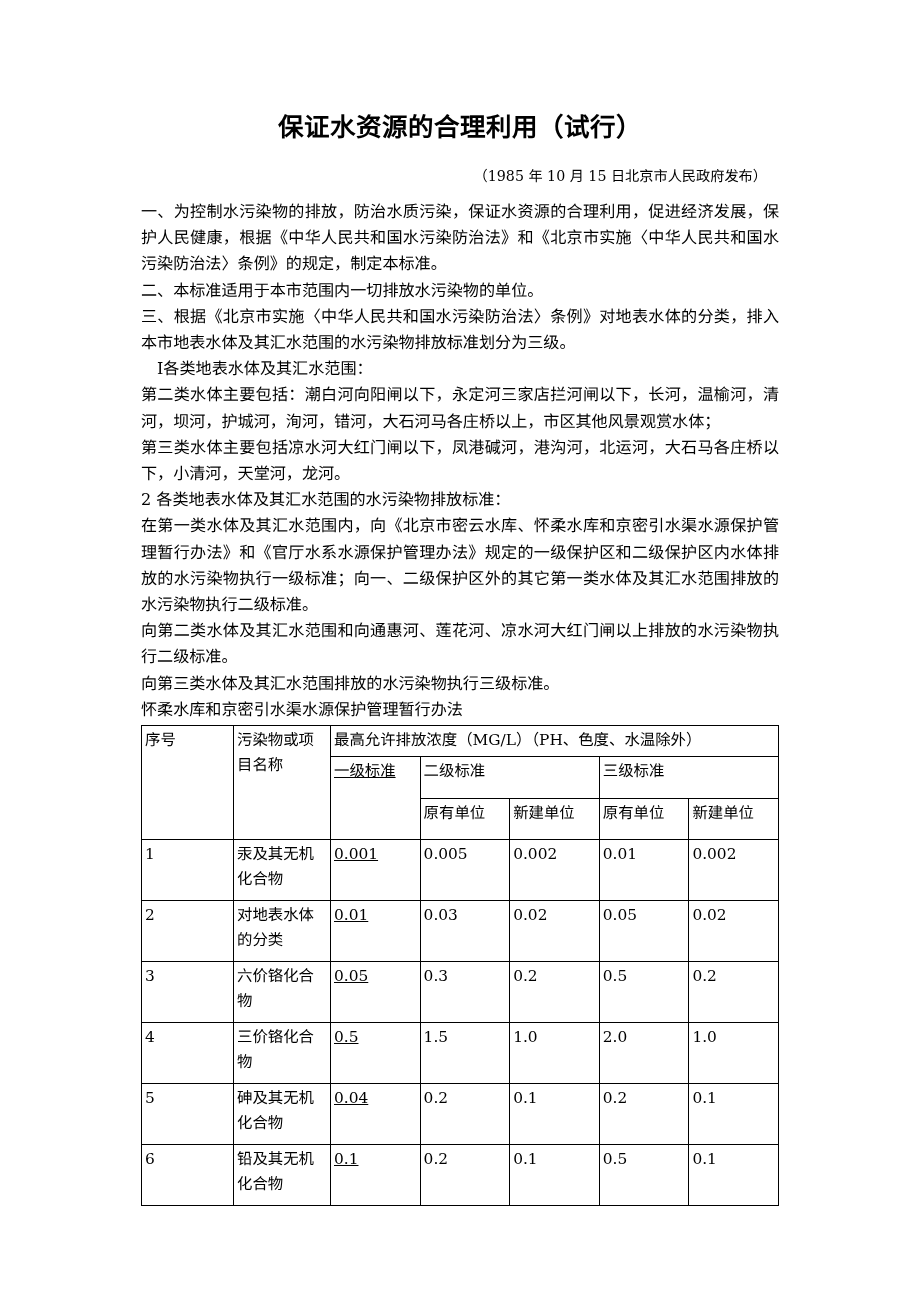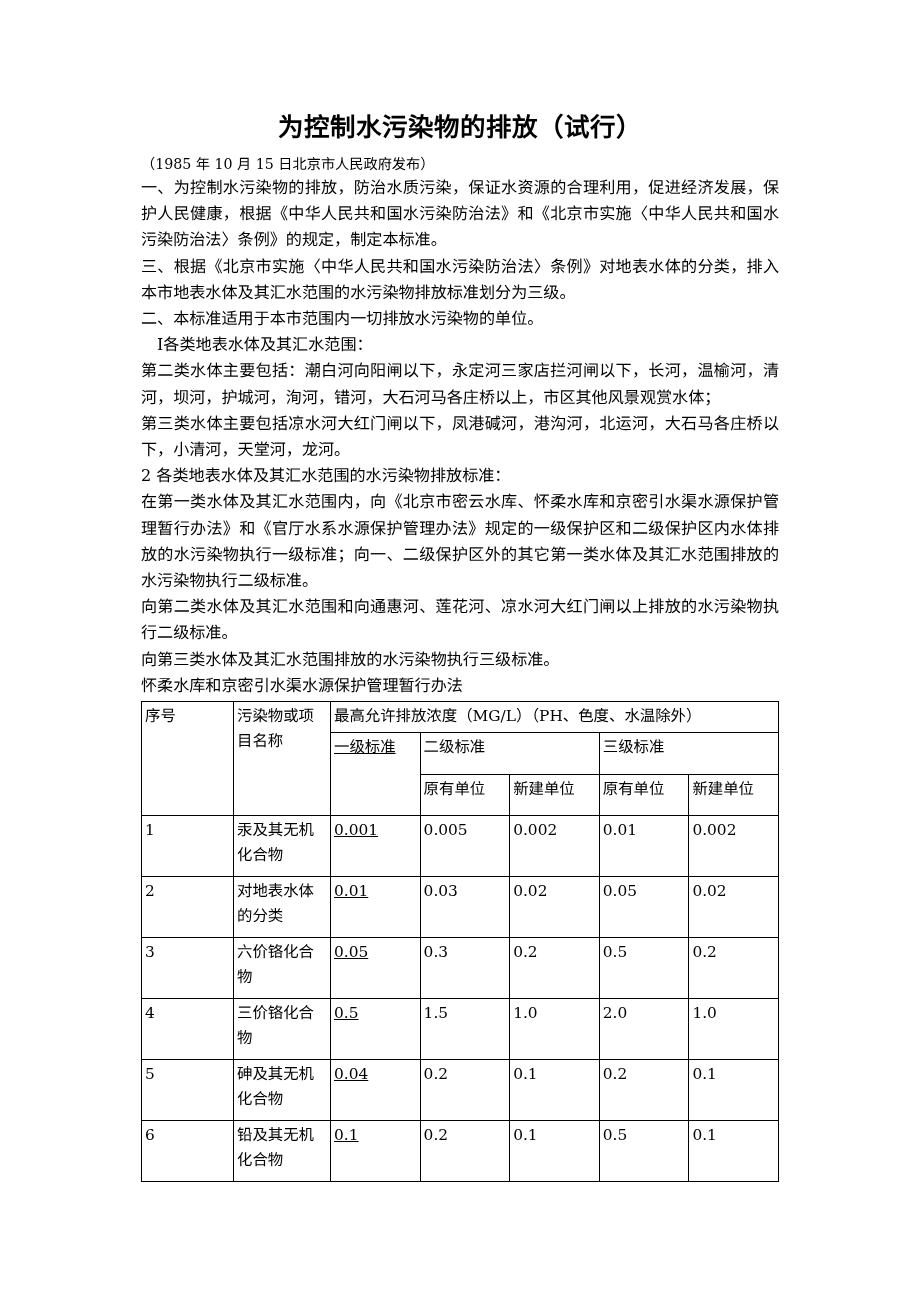--- a/index.html
+++ b/index.html
@@ -29,22 +29,22 @@
     line-height: 30px;
     text-align: center;
     letter-spacing: 0.5px;
     margin: 0;
     padding-top: 112px;
     white-space: nowrap;
   }
   .doc-subtitle {
     font-size: 14.2px;
     line-height: 20px;
-    text-align: left;
-    margin: 0;
+    text-align: right;
+    margin: 12px;
     padding-top: 12px;
     padding-bottom: 1px;
   }
   .para {
     font-size: 16.1px;
     line-height: 26.2px;
     margin: 0;
     text-align: justify;
     text-justify: inter-ideograph;
     letter-spacing: 0px;
@@ -84,27 +84,27 @@
   td.h-tall  { height: 78px; }
   td.h-mid   { height: 27px; }
   td.h-row   { height: 56px; }
   .nowrap { white-space: nowrap; }
 </style>
 </head>
 <body>
 
 <div class="page">
 
-  <h1 class="doc-title">为控制水污染物的排放（试行）</h1>
+  <h1 class="doc-title">保证水资源的合理利用（试行）</h1>
 
   <div class="doc-subtitle">（1985 年 10 月 15 日北京市人民政府发布）</div>
 
   <p class="para">一、为控制水污染物的排放，防治水质污染，保证水资源的合理利用，促进经济发展，保护人民健康，根据《中华人民共和国水污染防治法》和《北京市实施〈中华人民共和国水污染防治法〉条例》的规定，制定本标准。</p>
+  <p class="para">二、本标准适用于本市范围内一切排放水污染物的单位。</p>
   <p class="para">三、根据《北京市实施〈中华人民共和国水污染防治法〉条例》对地表水体的分类，排入本市地表水体及其汇水范围的水污染物排放标准划分为三级。</p>
-  <p class="para">二、本标准适用于本市范围内一切排放水污染物的单位。</p>
   <p class="para indent-1">Ⅰ各类地表水体及其汇水范围：</p>
   <p class="para">第二类水体主要包括：潮白河向阳闸以下，永定河三家店拦河闸以下，长河，温榆河，清河，坝河，护城河，洵河，错河，大石河马各庄桥以上，市区其他风景观赏水体；</p>
   <p class="para">第三类水体主要包括凉水河大红门闸以下，凤港碱河，港沟河，北运河，大石马各庄桥以下，小清河，天堂河，龙河。</p>
   <p class="para">2 各类地表水体及其汇水范围的水污染物排放标准：</p>
   <p class="para">在第一类水体及其汇水范围内，向《北京市密云水库、怀柔水库和京密引水渠水源保护管理暂行办法》和《官厅水系水源保护管理办法》规定的一级保护区和二级保护区内水体排放的水污染物执行一级标准；向一、二级保护区外的其它第一类水体及其汇水范围排放的水污染物执行二级标准。</p>
   <p class="para">向第二类水体及其汇水范围和向通惠河、莲花河、凉水河大红门闸以上排放的水污染物执行二级标准。</p>
   <p class="para">向第三类水体及其汇水范围排放的水污染物执行三级标准。</p>
 
   <div class="table-caption">怀柔水库和京密引水渠水源保护管理暂行办法</div>
 

